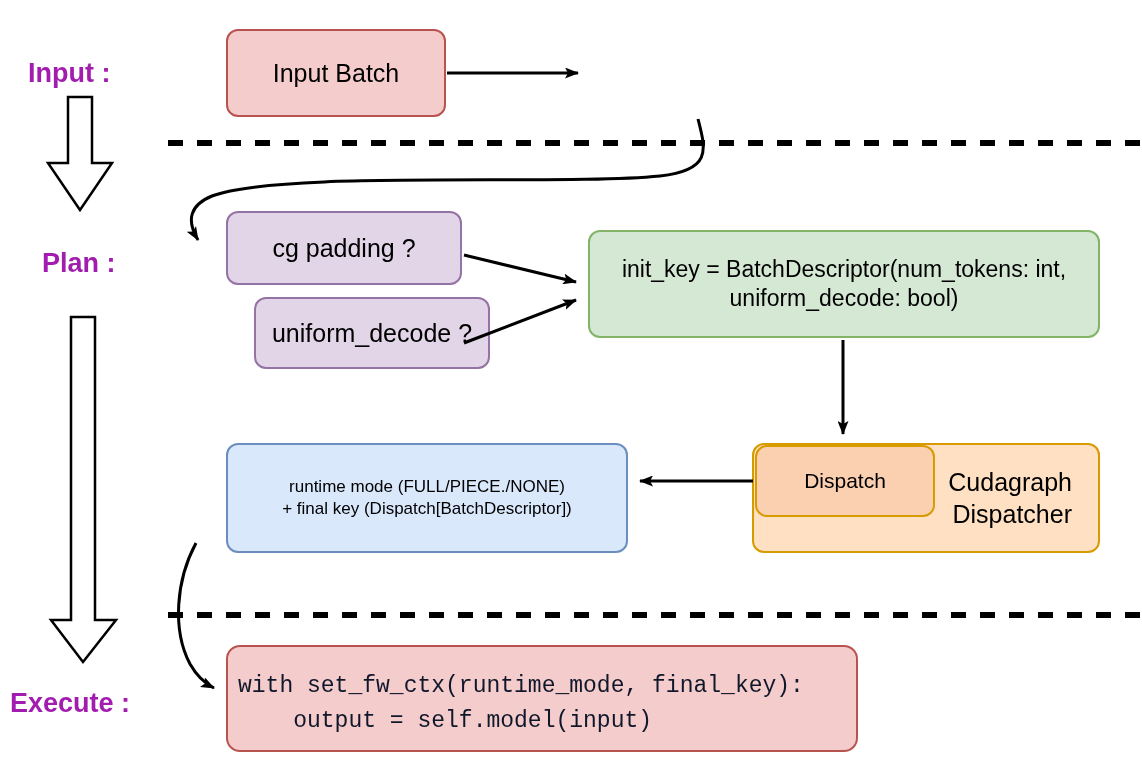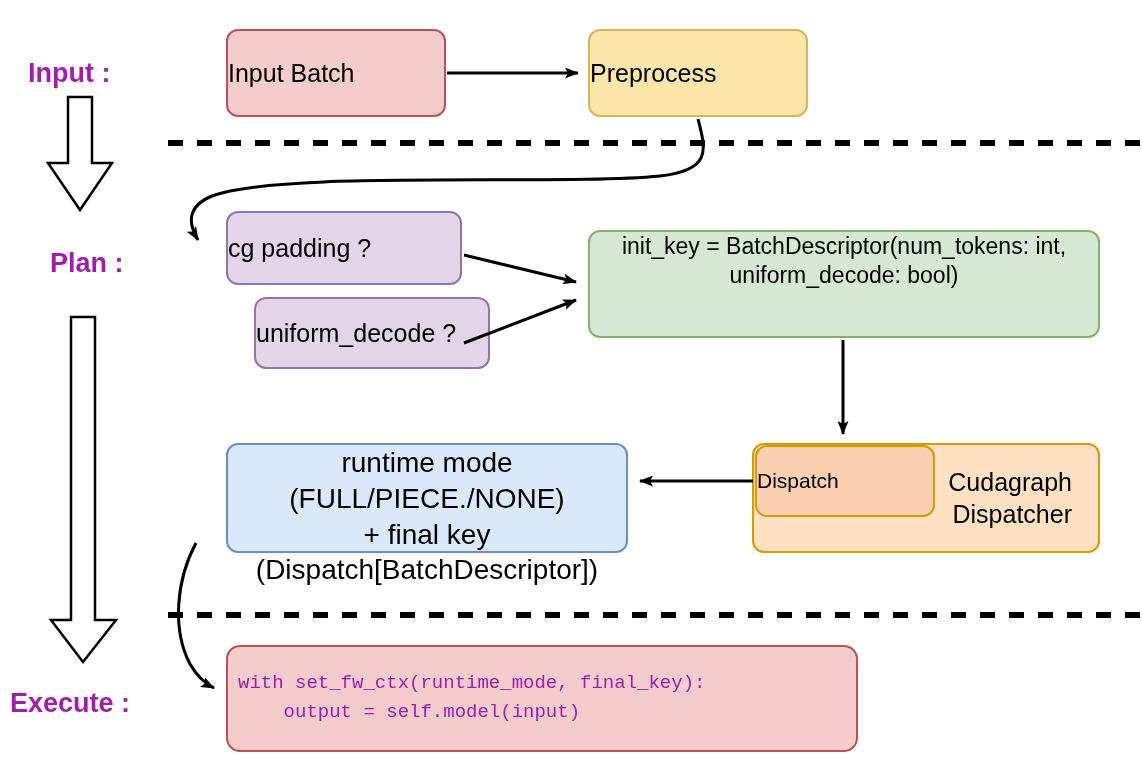--- a/index.html
+++ b/index.html
@@ -16,67 +16,64 @@
     letter-spacing:0px;
     margin-top:16px;
   }
 
   .node{
     position:absolute;
     box-sizing:border-box;
     border-radius:12px;
     display:flex;
     align-items:center;
-    justify-content:flex-start;
+    justify-content:center;
     text-align:center;
     font-family:"Liberation Sans",sans-serif;
     color:#000;
     line-height:1.28;
   }
   .node.n-red   {background:#f5cccc;border:2px solid #b85450;}
   .node.n-yellow{background:#fbe5a8;border:2px solid #d6b656;}
   .node.n-purple{background:#e1d5e7;border:2px solid #9673a6;}
   .node.n-green {background:#d5e8d4;border:2px solid #82b366;}
   .node.n-blue  {background:#dae8fc;border:2px solid #6c8ebf;}
   .node.n-orange-outer{background:#ffe0c2;border:2px solid #d79b00;}
   .node.n-orange-inner{background:#fad0b0;border:2px solid #d79b00;}
 
   .code-node{
     position:absolute;
     box-sizing:border-box;
     border-radius:14px;
     background:#f5cccc;
     border:2px solid #b85450;
     font-family:"Liberation Mono","DejaVu Sans Mono",monospace;
-    font-size:19px;
-    color:#a21caf;
+    font-size:23px;
+    color:#0f172a;
     line-height:1.5;
     padding:22px 0 22px 10px;
     white-space:pre;
     text-align:left;
   }
 
   svg.overlay{position:absolute;left:0;top:0;width:1142px;height:770px;pointer-events:none;}
 </style>
 </head>
 <body>
 
 <div id="stage">
 
   <div class="stage-label" style="left:28px;top:42px;">Input :</div>
-  <div class="stage-label" style="left:50px;top:232px;">Plan :</div>
+  <div class="stage-label" style="left:42px;top:232px;">Plan :</div>
   <div class="stage-label" style="left:10px;top:672px;">Execute :</div>
 
   <div class="node n-red" style="left:226px;top:29px;width:220px;height:88px;font-size:25px;">
     <span>Input Batch</span>
   </div>
 
-  <div class="node n-yellow" style="left:588px;top:29px;width:220px;height:88px;font-size:25px;">
-    <span>Preprocess</span>
-  </div>
 
   <div class="node n-purple" style="left:226px;top:211px;width:236px;height:74px;font-size:25px;">
     <span>cg padding ?</span>
   </div>
 
   <div class="node n-purple" style="left:226px;top:297px;width:236px;height:72px;font-size:25px;margin-left:28px;">
     <span>uniform_decode ?</span>
   </div>
 
   <div class="node n-green" style="left:588px;top:230px;width:512px;height:108px;font-size:23px;flex-direction:column;">
@@ -86,21 +83,21 @@
 
   <div class="node n-orange-outer" style="left:752px;top:443px;width:348px;height:110px;font-size:25px;flex-direction:column;justify-content:center;align-items:flex-end;padding-right:26px;">
     <span>Cudagraph</span>
     <span>Dispatcher</span>
   </div>
 
   <div class="node n-orange-inner" style="left:755px;top:445px;width:180px;height:72px;font-size:21px;">
     <span>Dispatch</span>
   </div>
 
-  <div class="node n-blue" style="left:226px;top:443px;width:402px;height:110px;font-size:28px;flex-direction:column;">
+  <div class="node n-blue" style="left:226px;top:443px;width:402px;height:110px;font-size:17px;flex-direction:column;">
     <span>runtime mode (FULL/PIECE./NONE)</span>
     <span>+ final key (Dispatch[BatchDescriptor])</span>
   </div>
 
   <div class="code-node" style="left:226px;top:645px;width:632px;height:107px;"><span>with set_fw_ctx(runtime_mode, final_key):</span>
 <span>    output = self.model(input)</span></div>
 
   <svg class="overlay" viewBox="0 0 1142 770">
     <defs>
       <marker id="ah" markerWidth="10" markerHeight="8" refX="9" refY="4" orient="auto" markerUnits="userSpaceOnUse">

